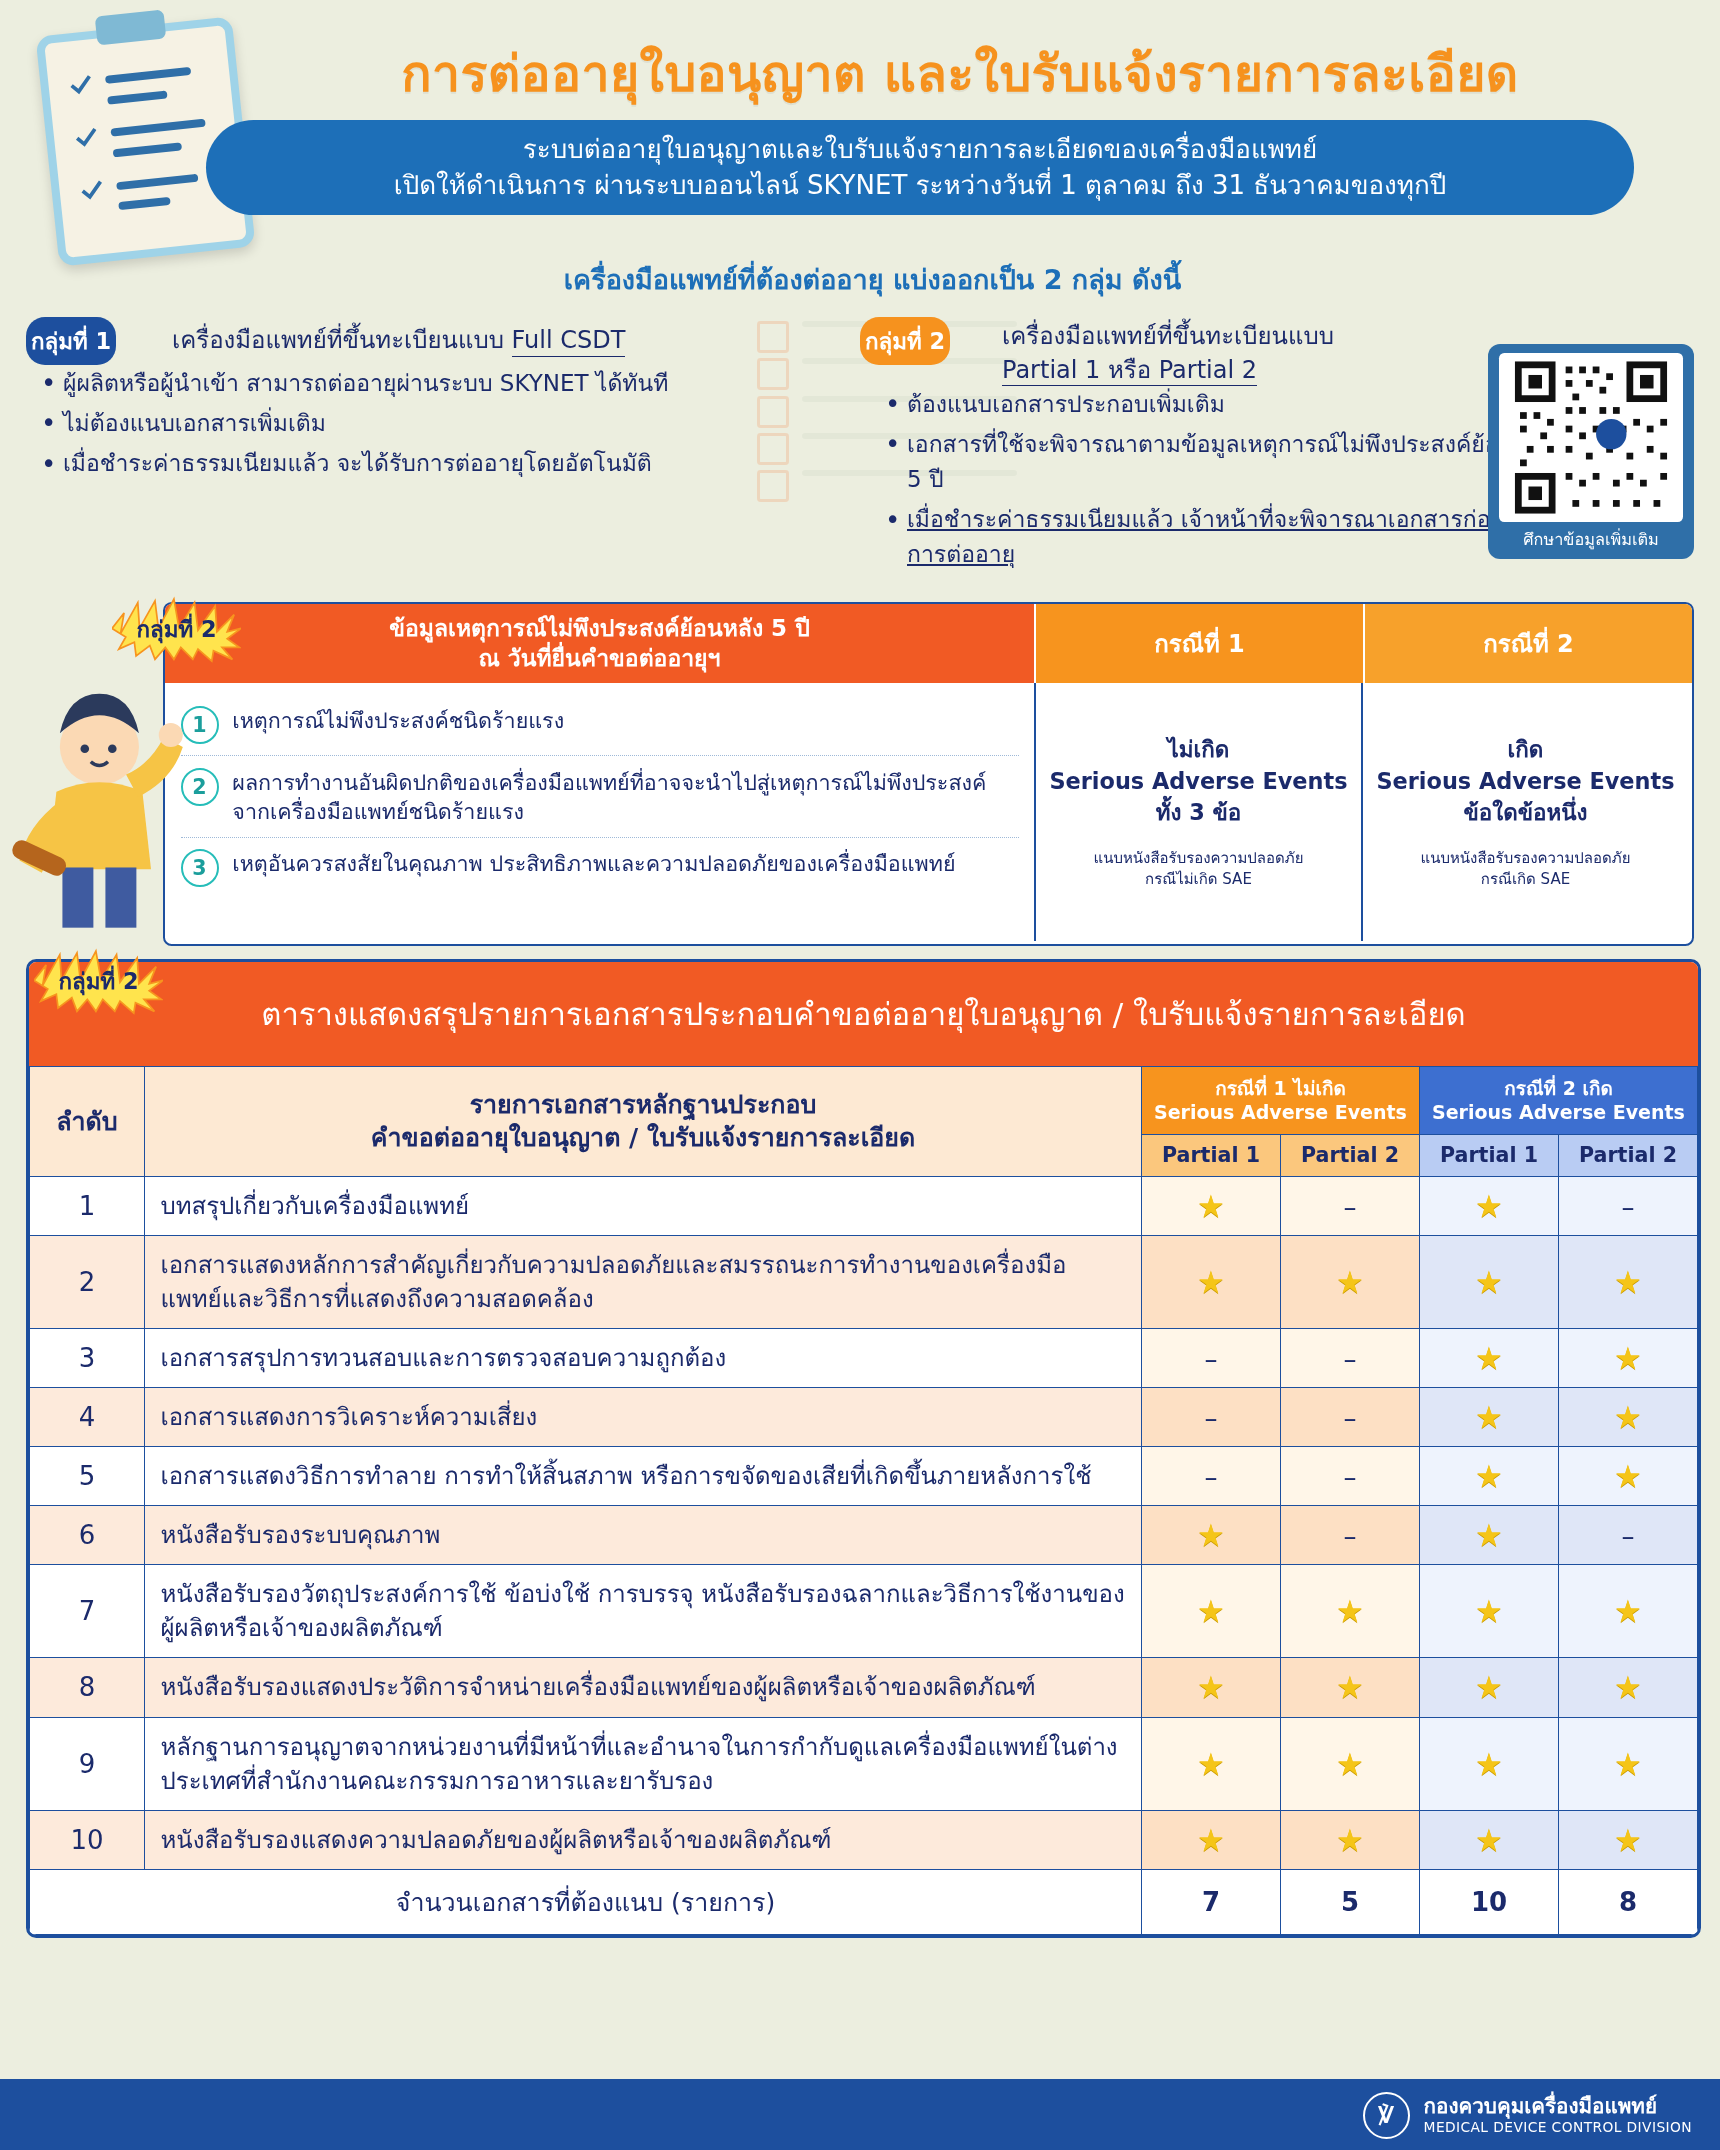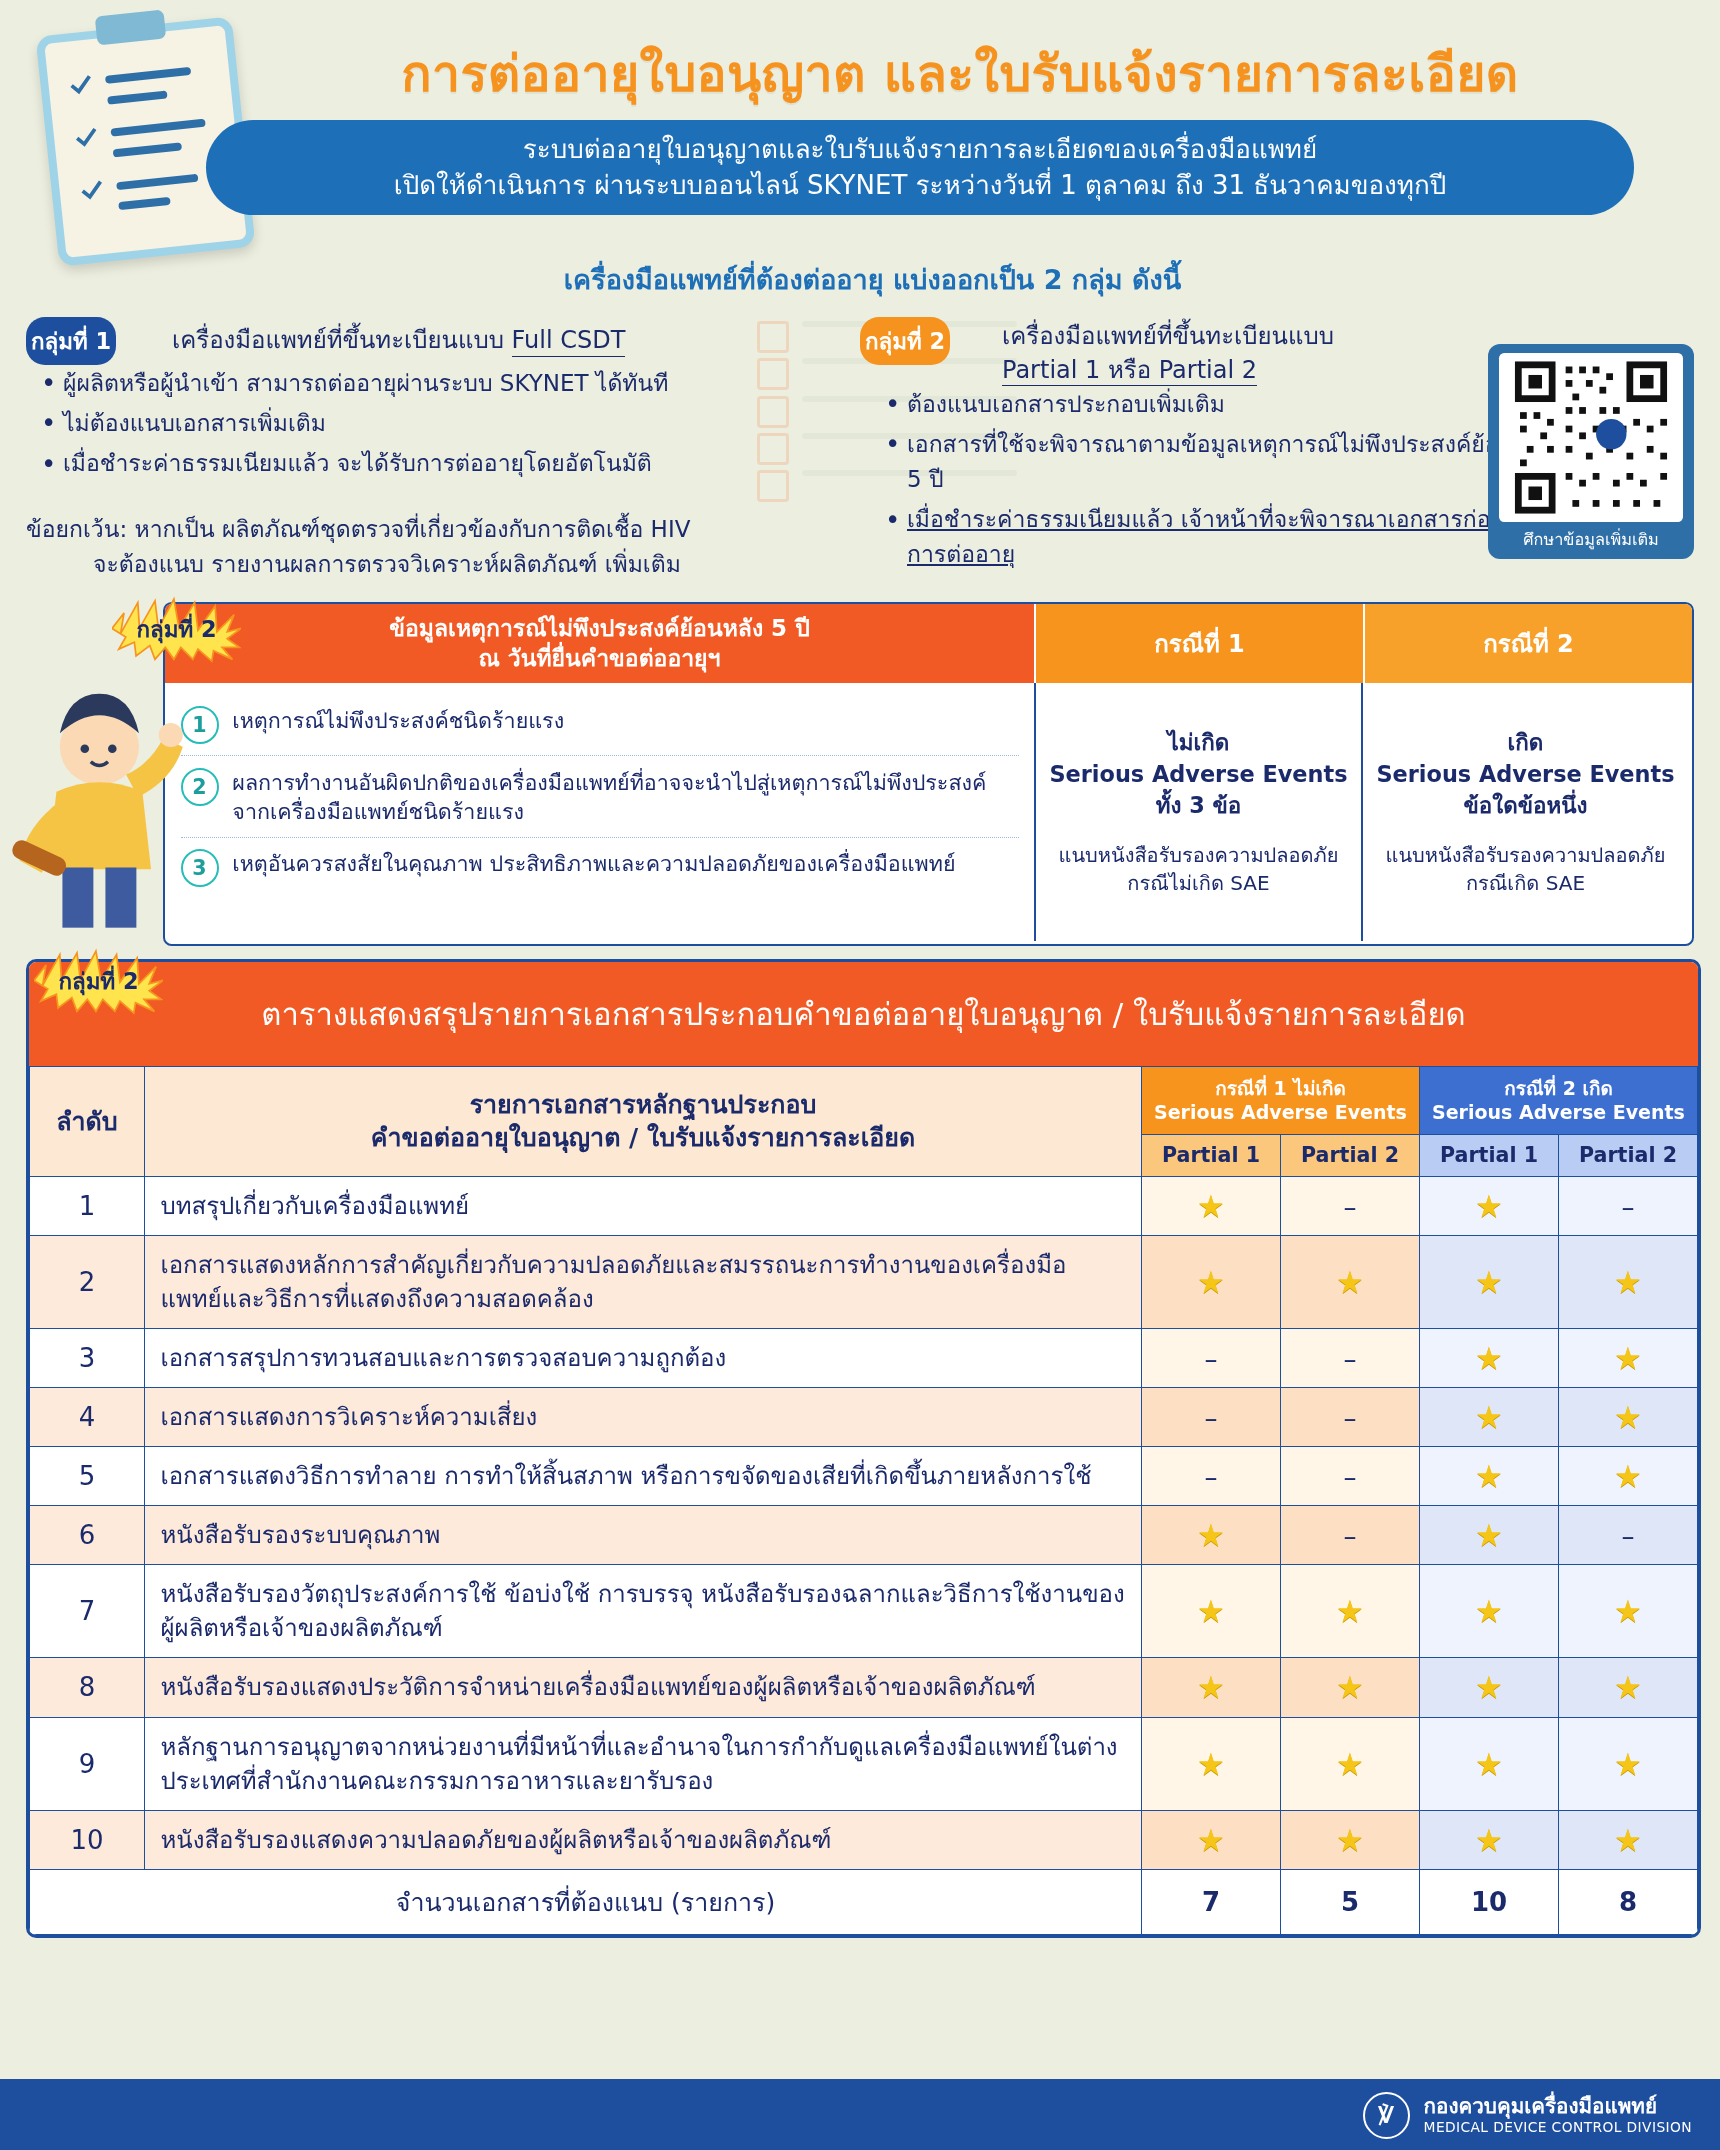--- a/index.html
+++ b/index.html
@@ -101,21 +101,21 @@
   .ae-body{display:flex;height:258px;}
   .ae-left{width:869px;padding:12px 15.5px 0 15.5px;box-sizing:border-box;}
   .ae-item{display:flex;align-items:flex-start;padding:11.2px 0;border-bottom:1.7px dotted #9fb9d8;font-size:21.5px;line-height:1.36;}
   .ae-item:last-child{border-bottom:none;}
   .ae-num{
     flex:0 0 34px;width:34px;height:34px;border:2.6px solid #26bdb9;border-radius:50%;
     color:#1b9e9c;font-weight:bold;font-size:20.6px;display:flex;align-items:center;justify-content:center;margin-right:13.8px;
   }
   .ae-cell{width:327px;border-left:2.6px solid #1d4f9e;display:flex;flex-direction:column;align-items:center;justify-content:center;text-align:center;font-size:22.4px;line-height:1.4;padding:0 8.6px;box-sizing:border-box;}
   .ae-cell .big{font-weight:bold;margin-bottom:19px;}
-  .ae-cell .sub{font-size:20px;}
+  .ae-cell .sub{font-size:15px;}
 
   
   .main{
     position:absolute;left:26px;top:959px;width:1669px;
     border:3.4px solid #1d4f9e;border-radius:10.3px;overflow:hidden;background:#fff;
   }
   .main-title{
     background:#f15a24;color:#fff;text-align:center;font-size:31px;font-weight:normal;
     padding:27px 0;
   }
@@ -223,24 +223,20 @@
 
   <div class="grp1-tag">กลุ่มที่ 1</div>
   <div class="grp-head g1h">
     <span>เครื่องมือแพทย์ที่ขึ้นทะเบียนแบบ </span><span class="u">Full CSDT</span>
   </div>
   <ul class="bul g1list">
     <li>ผู้ผลิตหรือผู้นำเข้า สามารถต่ออายุผ่านระบบ SKYNET ได้ทันที</li>
     <li>ไม่ต้องแนบเอกสารเพิ่มเติม</li>
     <li style="">เมื่อชำระค่าธรรมเนียมแล้ว จะได้รับการต่ออายุโดยอัตโนมัติ</li>
   </ul>
-  <div class="exempt">
-    <span>ข้อยกเว้น: หากเป็น ผลิตภัณฑ์ชุดตรวจที่เกี่ยวข้องกับการติดเชื้อ HIV</span>
-    <span class="i2">จะต้องแนบ รายงานผลการตรวจวิเคราะห์ผลิตภัณฑ์ เพิ่มเติม</span>
-  </div>
 
   <div class="grp2-tag">กลุ่มที่ 2</div>
   <div class="grp-head g2h">
     <span>เครื่องมือแพทย์ที่ขึ้นทะเบียนแบบ</span><br>
     <span class="u">Partial 1 หรือ Partial 2</span>
   </div>
   <ul class="bul g2list">
     <li>ต้องแนบเอกสารประกอบเพิ่มเติม</li>
     <li>เอกสารที่ใช้จะพิจารณาตามข้อมูลเหตุการณ์ไม่พึงประสงค์ย้อนหลัง 5 ปี</li>
     <li style="text-decoration:underline;">เมื่อชำระค่าธรรมเนียมแล้ว เจ้าหน้าที่จะพิจารณาเอกสารก่อนได้รับการต่ออายุ</li>

